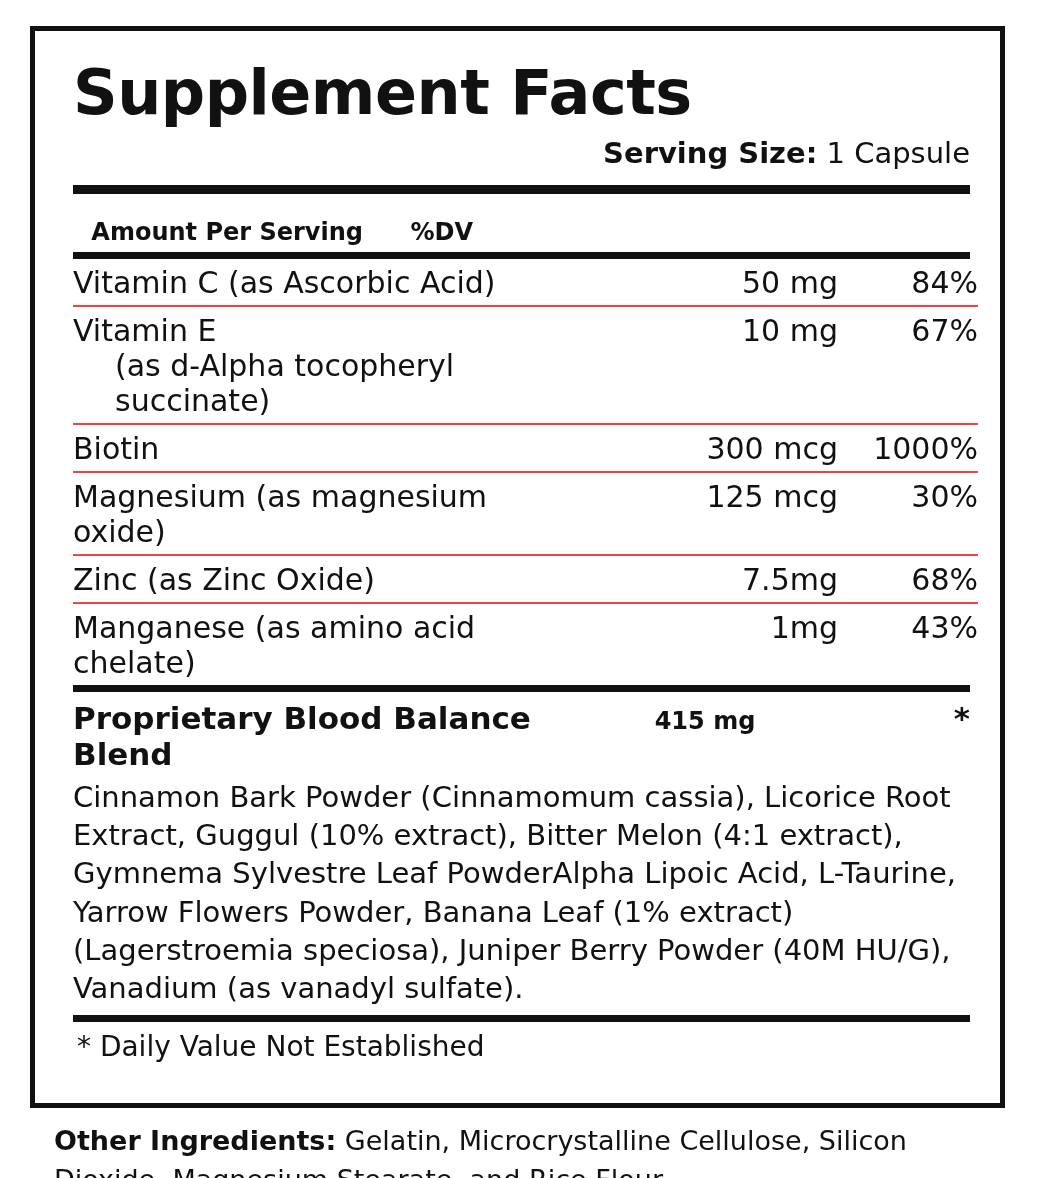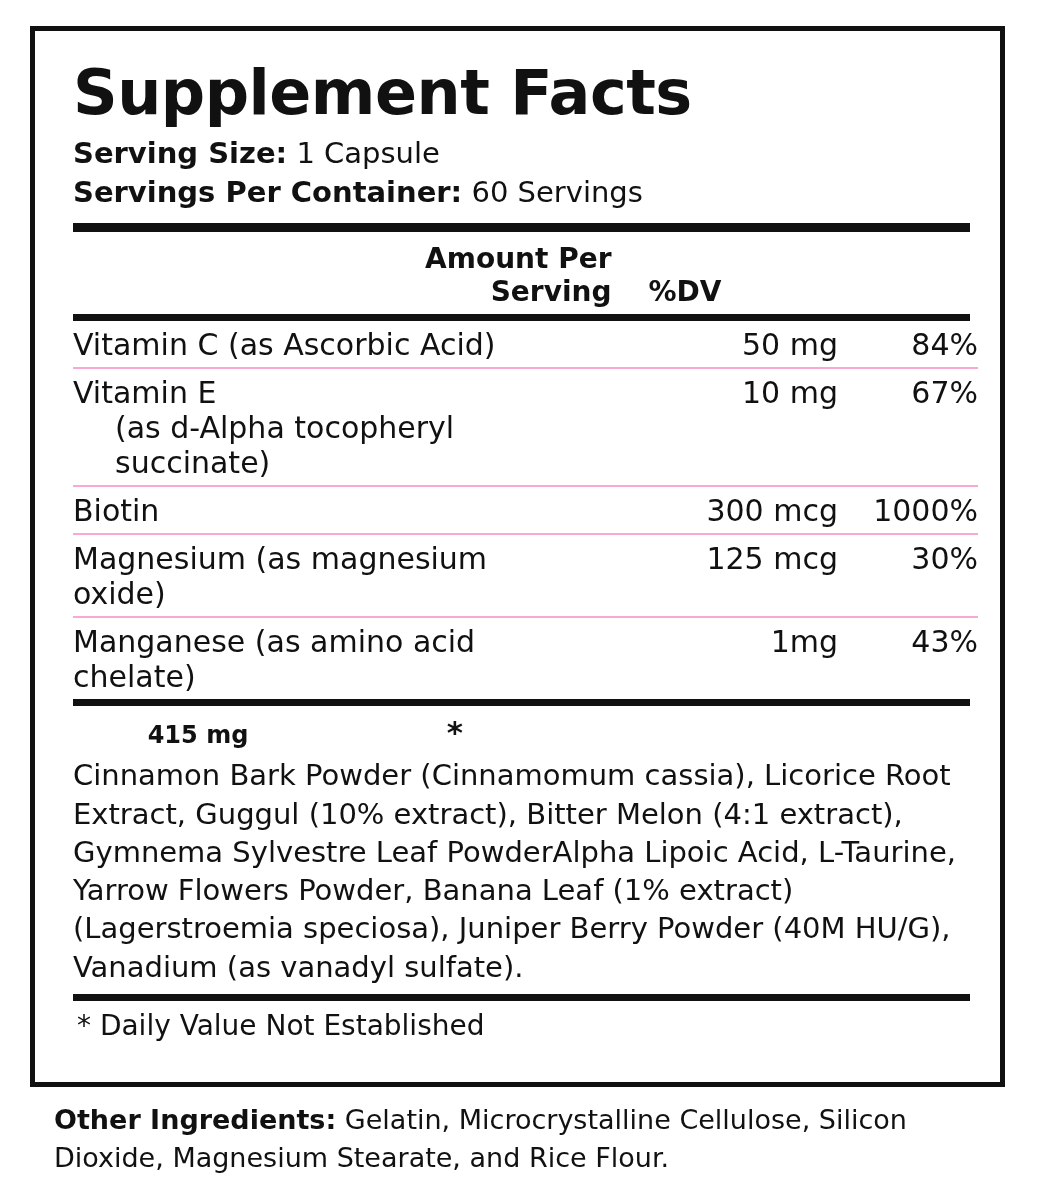--- a/index.html
+++ b/index.html
@@ -32,60 +32,61 @@
     font-size: 62px;
     font-weight: bold;
     line-height: 1.02;
     letter-spacing: -0.5px;
     margin: 4px 0 10px 8px;
   }
   .serving-line {
     font-size: 29px;
     line-height: 1.33;
     margin-left: 8px;
+    text-align: right;
   }
   .serving-line b {
     font-weight: bold;
   }
   .rule-thick {
     border-bottom: 9px solid #111111;
     margin: 12px 0 0 8px;
   }
   .rule-med {
     border-bottom: 7px solid #111111;
     margin: 0 0 0 8px;
   }
   .col-head {
     display: flex;
     align-items: flex-end;
-    justify-content: center;
+    justify-content: flex-start;
     margin: 0 0 6px 8px;
-    padding-top: 10px;
-    font-size: 28px;
+    padding-top: 24px;
+    font-size: 24px;
     font-weight: bold;
   }
   .col-head .amt {
     width: 290px;
     text-align: right;
   }
   .col-head .dv {
     width: 110px;
     text-align: right;
   }
   table.facts {
     width: 100%;
     border-collapse: collapse;
     margin-left: 8px;
     table-layout: fixed;
   }
   table.facts td {
     font-size: 30px;
     padding: 6px 0 5px 0;
     vertical-align: top;
-    border-bottom: 2px solid #f9a8d4;
+    border-bottom: 2px solid #ef4444;
   }
   table.facts tr:last-child td {
     border-bottom: none;
   }
   td.name {
     text-align: left;
   }
   td.amount {
     text-align: right;
     width: 250px;
@@ -151,24 +152,20 @@
 
   <div class="panel">
 
     <div class="title">Supplement Facts</div>
 
     <div class="serving-line">
       <b>Serving Size:</b>
       <span>1 Capsule</span>
     </div>
 
-    <div class="serving-line">
-      <b>Servings Per Container:</b>
-      <span>60 Servings</span>
-    </div>
 
     <div class="rule-thick"></div>
 
     <div class="col-head">
       <div class="amt">Amount Per Serving</div>
       <div class="dv">%DV</div>
     </div>
 
     <div class="rule-med"></div>
 
@@ -191,30 +188,36 @@
           <td class="name">Biotin</td>
           <td class="amount">300 mcg</td>
           <td class="dv">1000%</td>
         </tr>
         <tr>
           <td class="name">Magnesium (as magnesium oxide)</td>
           <td class="amount">125 mcg</td>
           <td class="dv">30%</td>
         </tr>
         <tr>
+          <td class="name">Zinc (as Zinc Oxide)</td>
+          <td class="amount">7.5mg</td>
+          <td class="dv">68%</td>
+        </tr>
+        <tr>
           <td class="name">Manganese (as amino acid chelate)</td>
           <td class="amount">1mg</td>
           <td class="dv">43%</td>
         </tr>
       </tbody>
     </table>
 
     <div class="rule-med"></div>
 
     <div class="blend-row">
+      <div class="blend-name">Proprietary Blood Balance Blend</div>
       <div class="blend-amt">415 mg</div>
       <div class="blend-dv">*</div>
     </div>
 
     <div class="blend-ings">Cinnamon Bark Powder (Cinnamomum cassia), Licorice Root Extract, Guggul (10% extract), Bitter Melon (4:1 extract), Gymnema Sylvestre Leaf PowderAlpha Lipoic Acid, L-Taurine, Yarrow Flowers Powder, Banana Leaf (1% extract) (Lagerstroemia speciosa), Juniper Berry Powder (40M HU/G), Vanadium (as vanadyl sulfate).</div>
 
     <div class="gap-sm"></div>
     <div class="rule-med"></div>
 
     <div class="footnote">* Daily Value Not Established</div>

